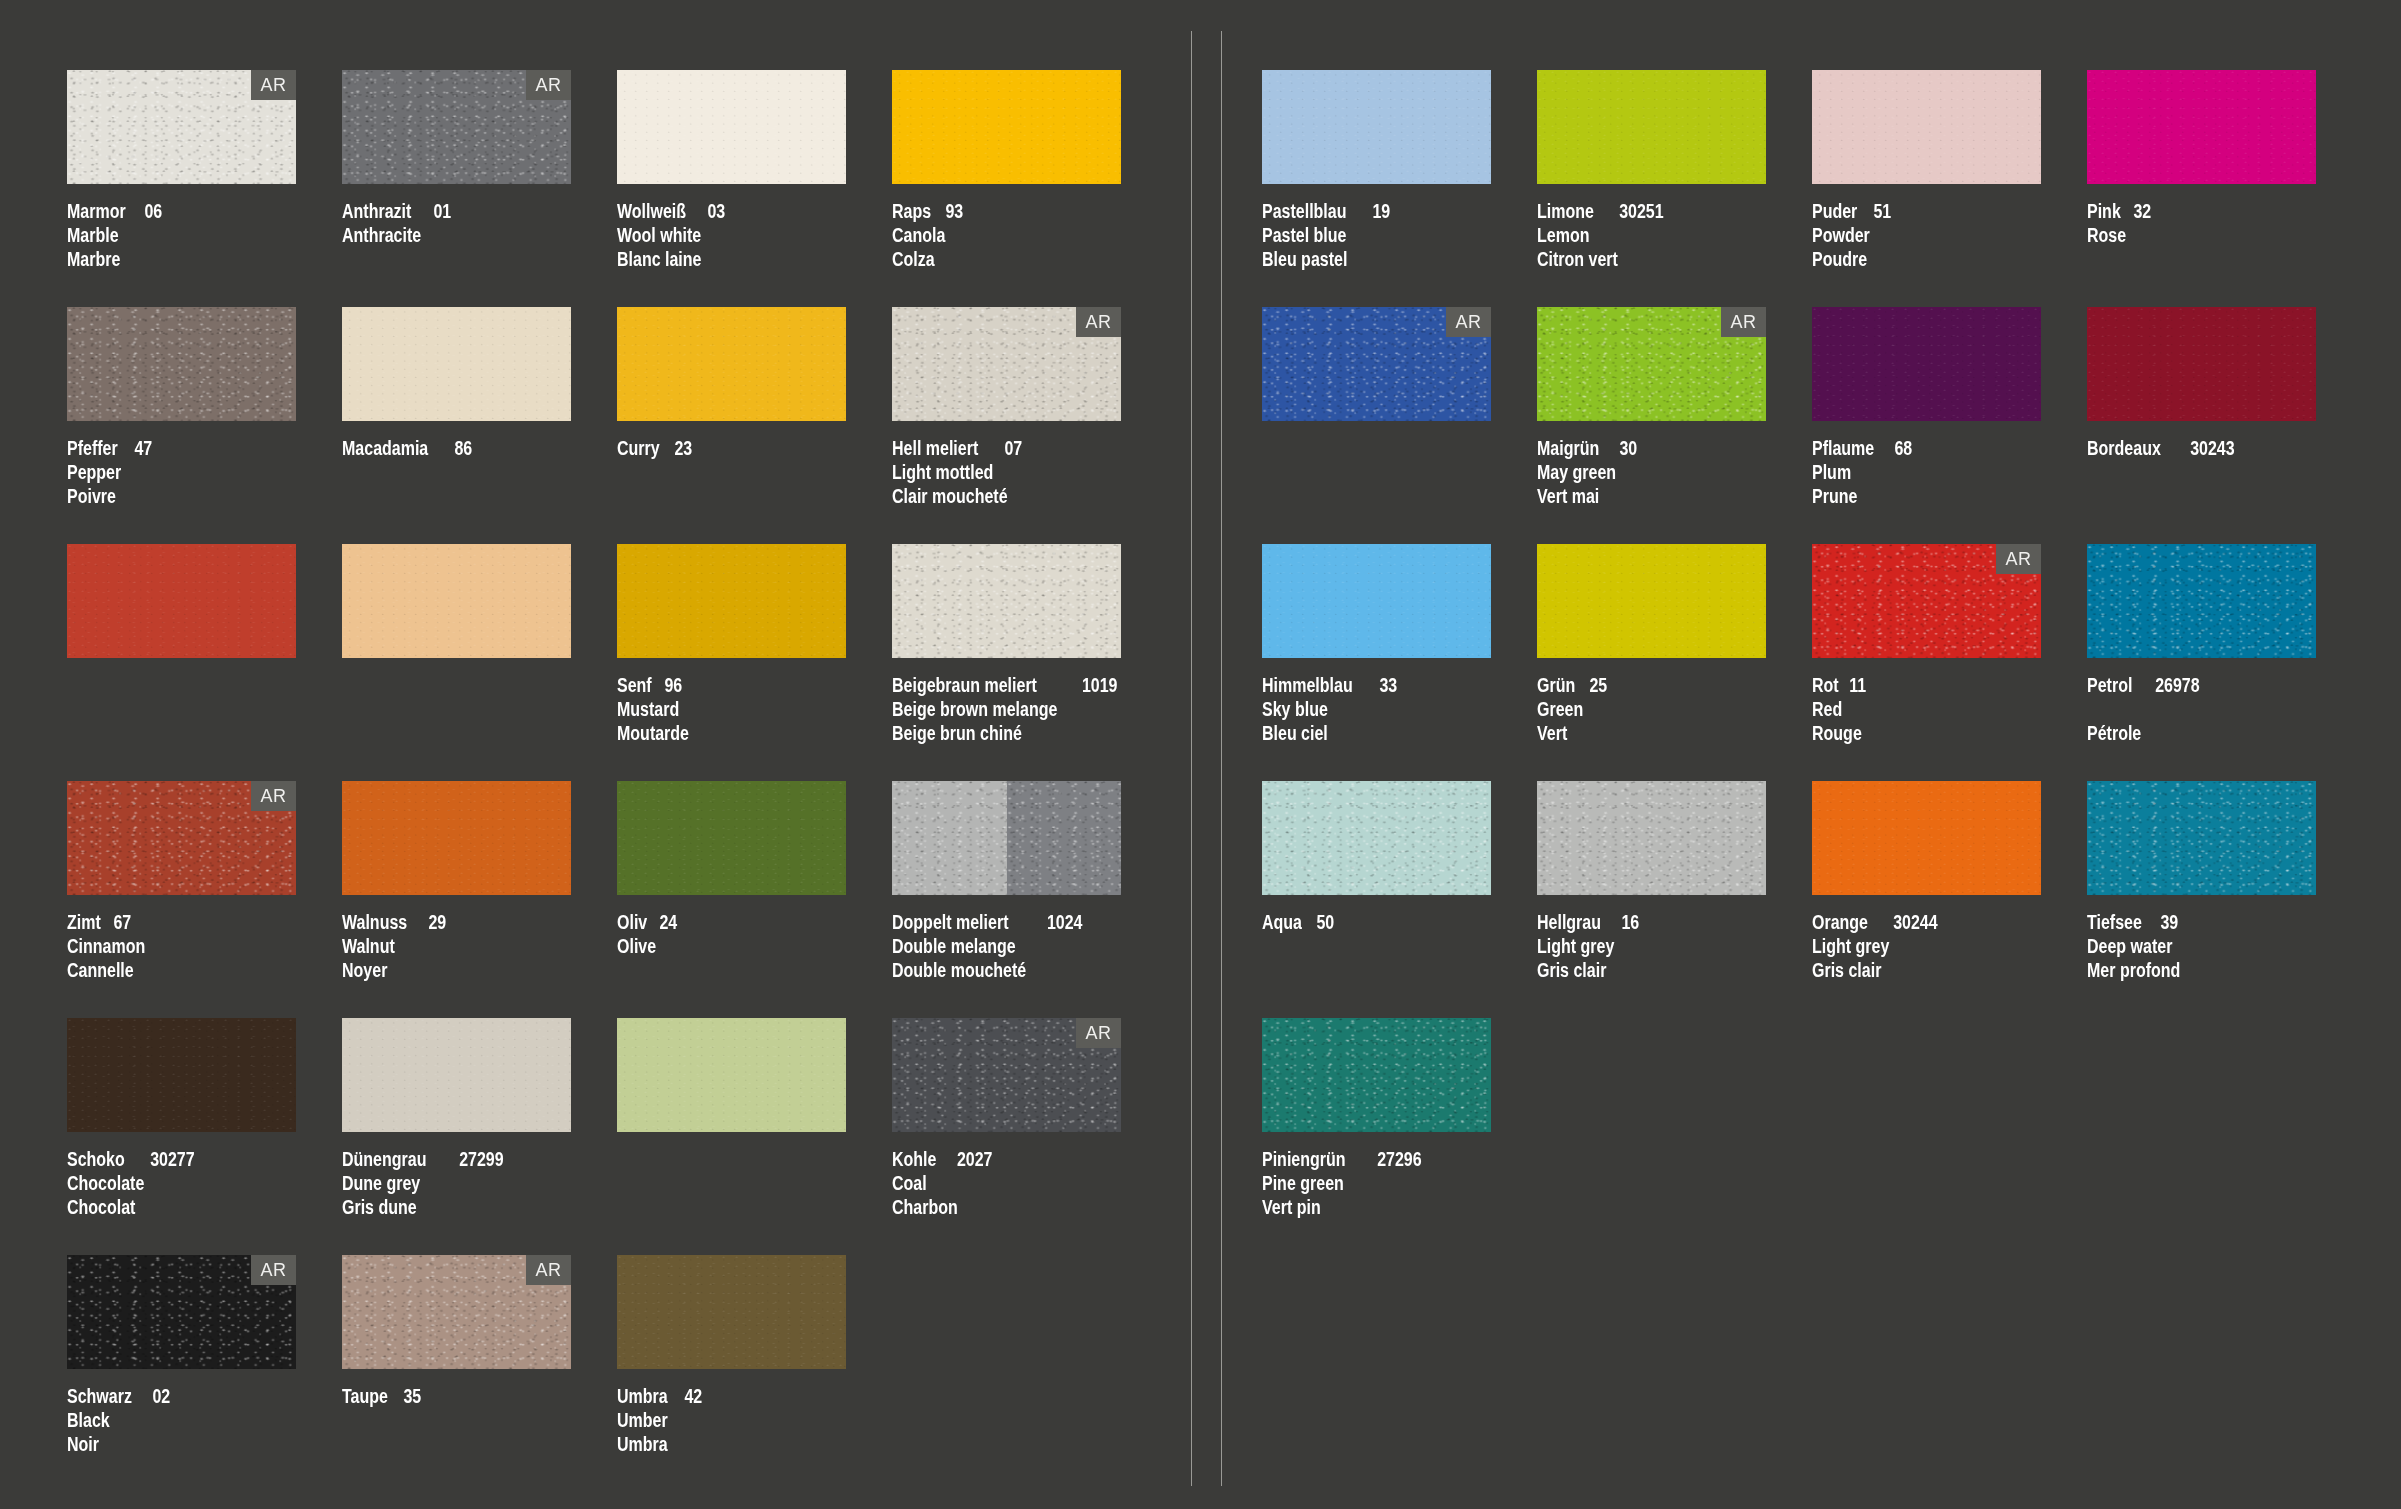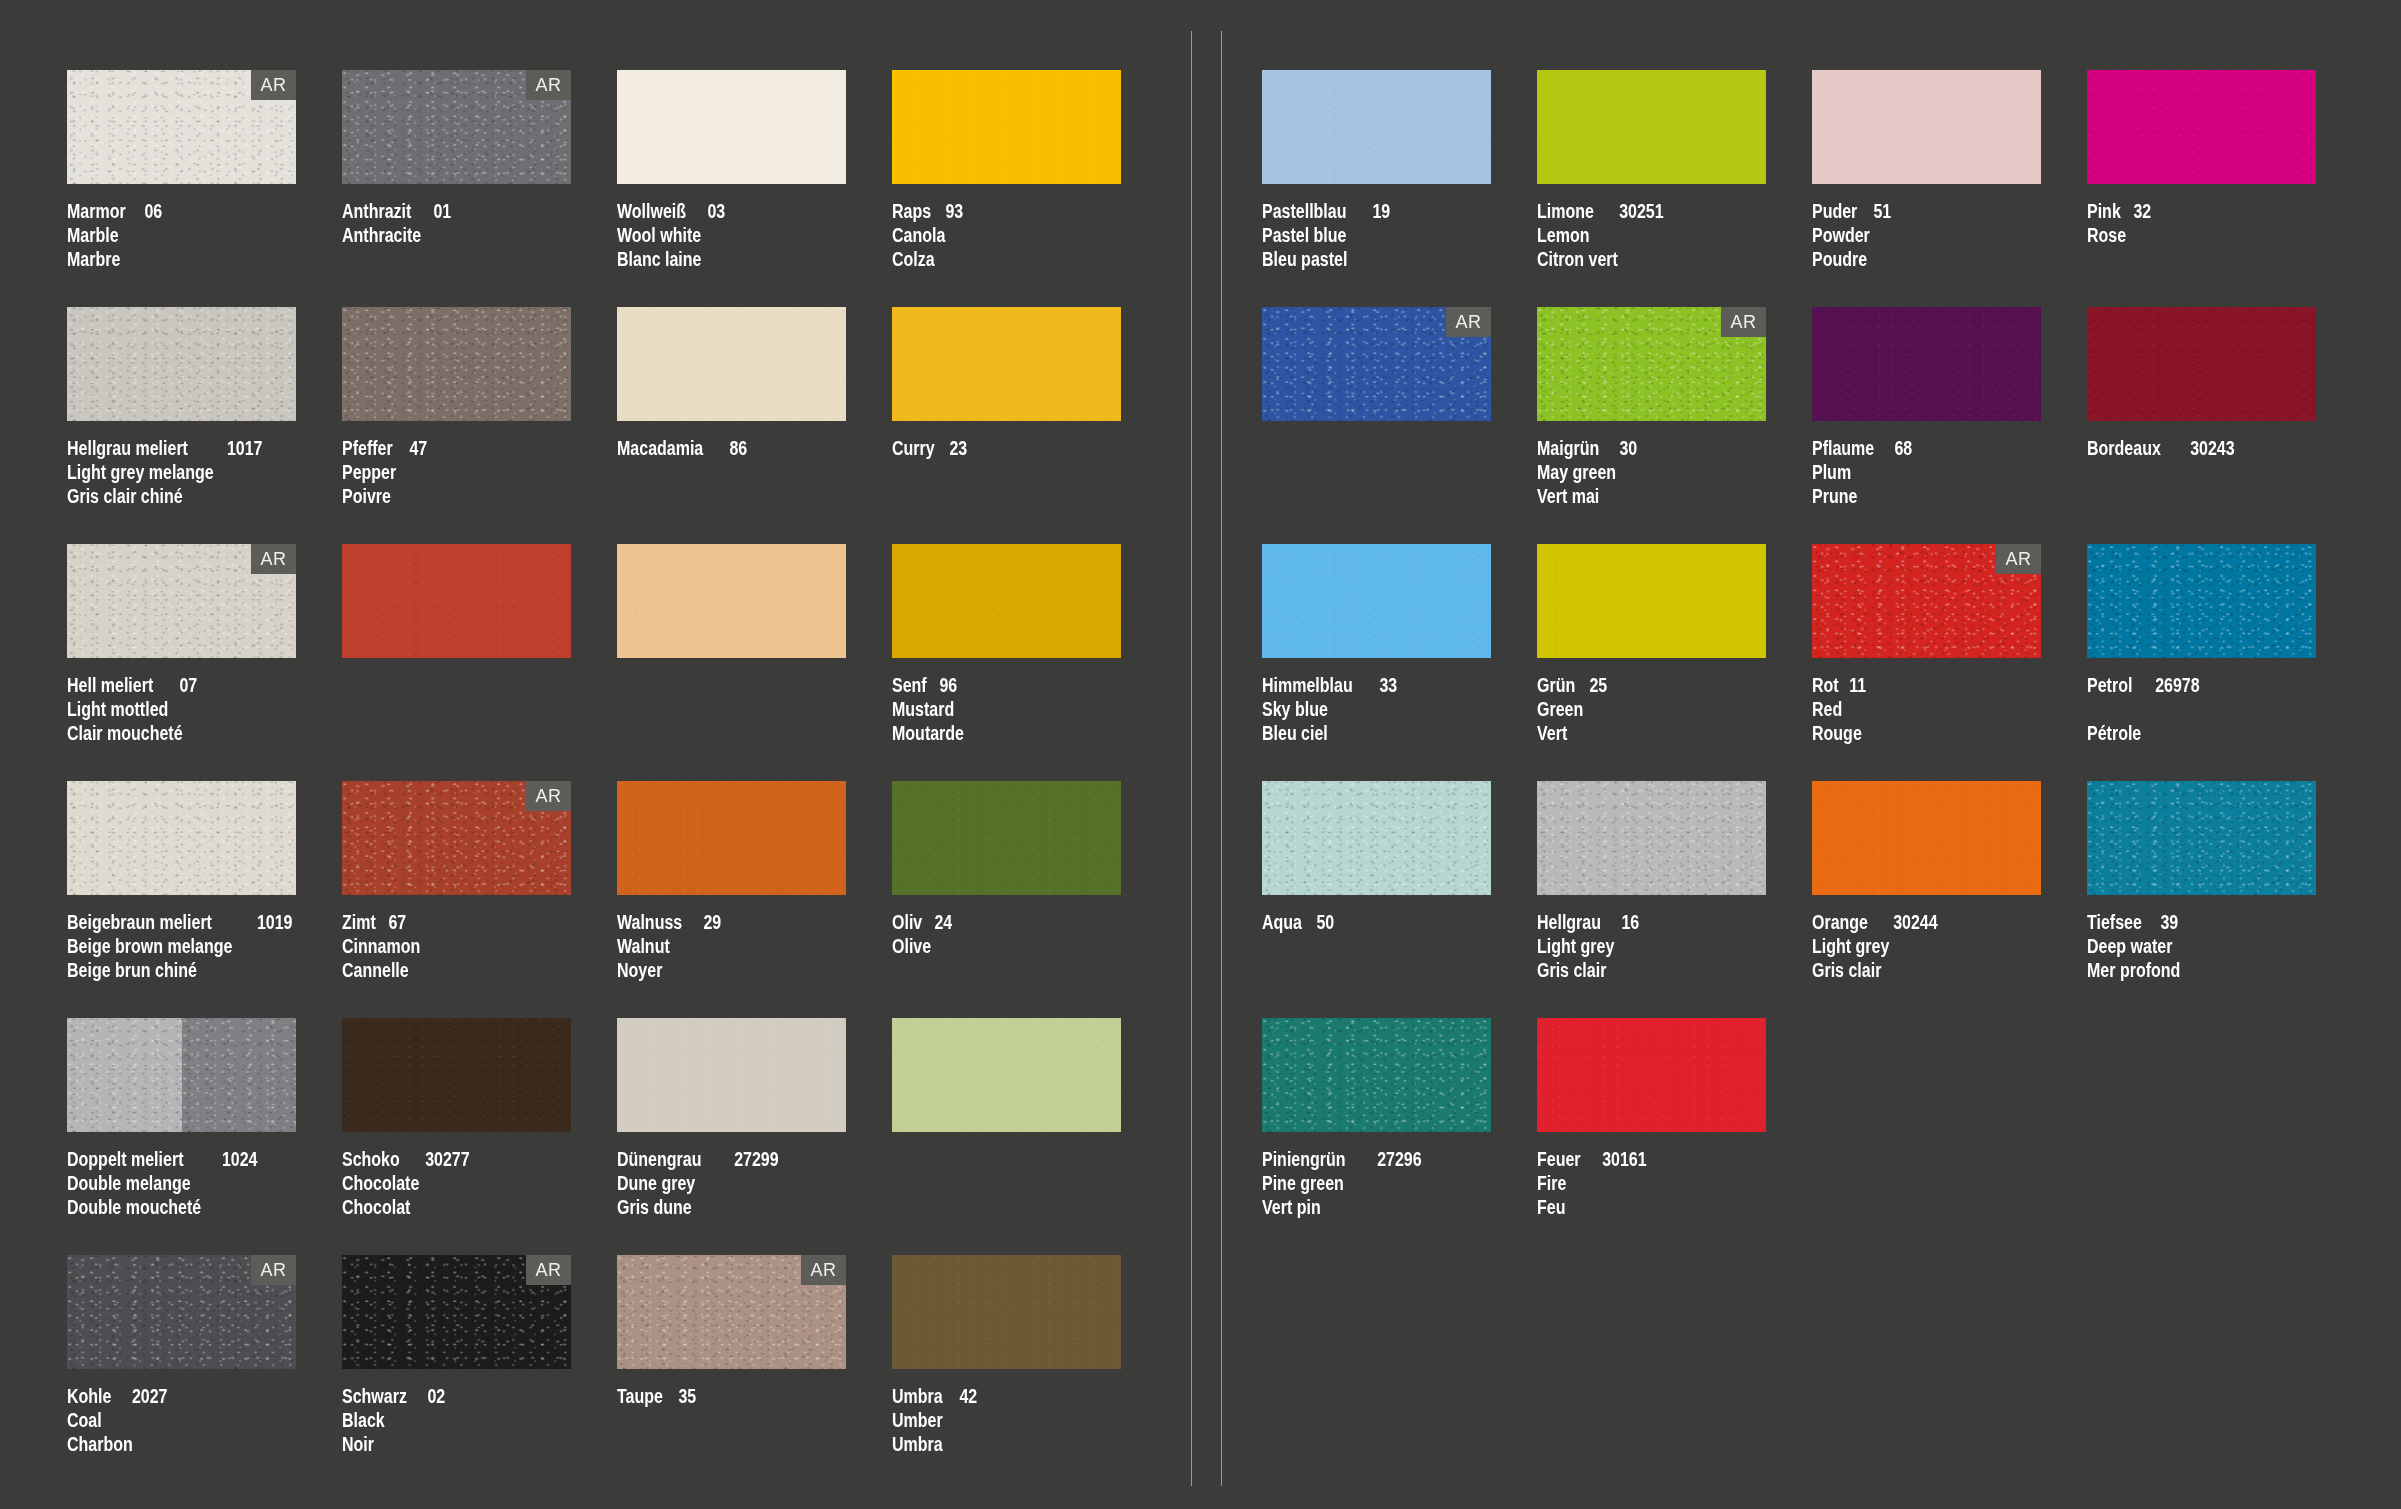--- a/index.html
+++ b/index.html
@@ -209,33 +209,20 @@
           <div class="labels">
             <div class="name-row">
               <span class="name-de">Raps</span>
               <span class="code">93</span>
             </div>
             <div class="name-en">Canola</div>
             <div class="name-fr">Colza</div>
           </div>
         </div>
         <div class="cell">
-          <div class="swatch tex-melange" style="background: rgb(201, 198, 191);">
-            <div class="swatch-fill"></div>
-          </div>
-          <div class="labels">
-            <div class="name-row">
-              <span class="name-de">Hellgrau meliert</span>
-              <span class="code">1017</span>
-            </div>
-            <div class="name-en">Light grey melange</div>
-            <div class="name-fr">Gris clair chiné</div>
-          </div>
-        </div>
-        <div class="cell">
           <div class="swatch tex-melange" style="background: rgb(125, 111, 104);">
             <div class="swatch-fill"></div>
           </div>
           <div class="labels">
             <div class="name-row">
               <span class="name-de">Pfeffer</span>
               <span class="code">47</span>
             </div>
             <div class="name-en">Pepper</div>
             <div class="name-fr">Poivre</div>
@@ -678,30 +665,17 @@
           </div>
           <div class="labels">
             <div class="name-row">
               <span class="name-de">Piniengrün</span>
               <span class="code">27296</span>
             </div>
             <div class="name-en">Pine green</div>
             <div class="name-fr">Vert pin</div>
           </div>
         </div>
-        <div class="cell">
-          <div class="swatch tex-felt" style="background: rgb(226, 32, 44);">
-            <div class="swatch-fill"></div>
-          </div>
-          <div class="labels">
-            <div class="name-row">
-              <span class="name-de">Feuer</span>
-              <span class="code">30161</span>
-            </div>
-            <div class="name-en">Fire</div>
-            <div class="name-fr">Feu</div>
-          </div>
-        </div>
       </div>
   </div>
 
 </div>
 
 
 </body></html>

